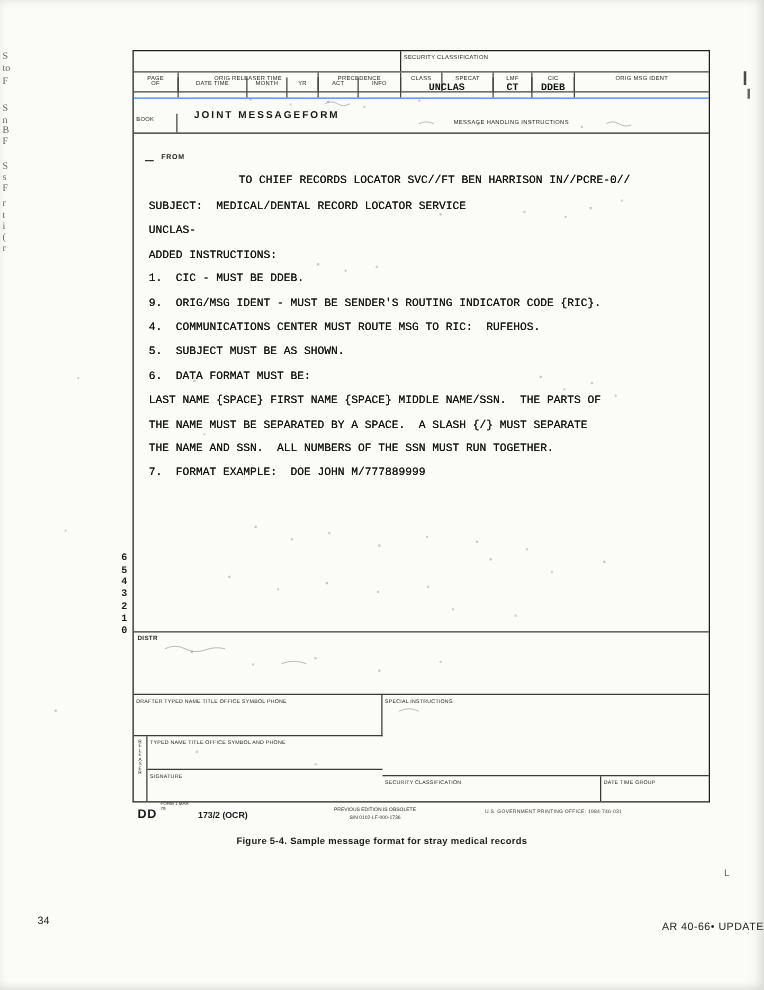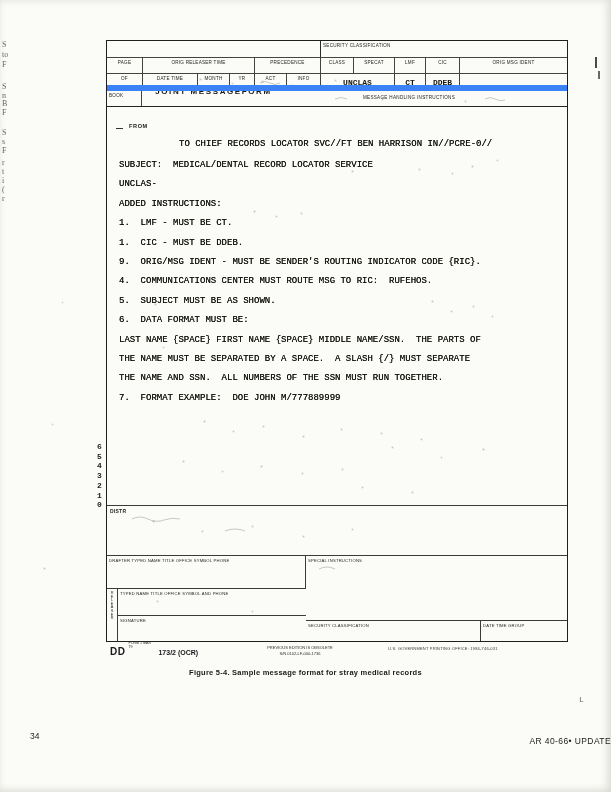--- a/index.html
+++ b/index.html
@@ -46,30 +46,30 @@
   .cell{position:absolute;top:0;bottom:0;box-sizing:border-box;border-left:1px solid #44443f;}
   .cell.first{border-left:none;}
   .lbl{font-size:4.6px;letter-spacing:.25px;color:#262622;display:block;}
   .lbl.ctr{text-align:center;padding-top:2px;}
   .lbl.tl{padding:1.5px 0 0 2px;text-align:left;}
   .r1{top:0;height:17px;border-bottom:1px solid #44443f;}
   .r1-title{position:absolute;left:0;top:2px;width:213px;height:100%;display:flex;align-items:center;justify-content:center;margin-top:40px;}
   .form-title{font-size:8px;font-weight:bold;letter-spacing:1.6px;color:#181816;}
   .r1-sec{position:absolute;left:213px;top:0;width:247px;height:100%;border-left:1.3px solid #2a2a26;}
   .r2{top:17px;height:16px;border-bottom:1px solid #44443f;}
-  .r3{top:33px;height:17px;border-bottom:6px solid #3b82f6;}
+  .r3{top:21px;height:17px;border-bottom:1px solid #3b82f6;}
   .r4{top:50px;height:16px;border-bottom:1.5px solid #242422;}
   .typedval{font-family:"Liberation Mono","DejaVu Sans Mono",monospace;font-size:8px;font-weight:bold;color:#15150f;display:block;padding-top:4px;text-align:center;}
   .handling-lbl{position:absolute;left:232px;top:4px;width:140px;text-align:center;font-size:4.6px;letter-spacing:.3px;color:#262622;}
   
   .bodyarea{position:absolute;left:0;top:66px;width:460px;height:399px;border-bottom:1px solid #3a3a36;box-sizing:border-box;}
   .from-dash{position:absolute;left:9px;top:21px;width:7px;height:1.2px;background:#33332f;}
   .from-lbl{position:absolute;left:22px;top:16px;font-size:5.6px;font-weight:bold;letter-spacing:.6px;color:#22221e;}
   .typed{font-family:"Liberation Mono","DejaVu Sans Mono",monospace;font-size:9px;color:#14140f;white-space:pre;text-shadow:0 0 .35px #2a2a24;}
-  .toline{position:absolute;left:72px;top:30px;line-height:14px;font-family:Liberation Mono, monospace;}
+  .toline{position:absolute;left:84px;top:30px;line-height:14px;font-family:Liberation Mono, monospace;}
   .lines{position:absolute;left:12px;top:49px;}
   .ln{height:19.4px;line-height:19.4px;}
   
   .distr{position:absolute;left:0;top:465px;width:460px;height:50px;border-bottom:1px solid #3a3a36;box-sizing:border-box;}
   .distr .lbl{font-size:5px;font-weight:bold;padding:2px 0 0 3px;}
   .drafter{position:absolute;left:0;top:515px;width:199px;height:33px;border-bottom:1px solid #3a3a36;border-right:1px solid #3a3a36;box-sizing:border-box;}
   .special{position:absolute;left:199px;top:515px;width:261px;height:65px;border-bottom:1px solid #3a3a36;box-sizing:border-box;}
   .rel-strip{position:absolute;left:0;top:548px;width:11px;height:52px;border-right:1px solid #3a3a36;box-sizing:border-box;overflow:hidden;}
   .rel-strip span{writing-mode:vertical-lr;text-orientation:upright;font-size:3.8px;letter-spacing:-.4px;color:#262622;display:block;margin:2px auto 0 auto;}
   .typedname{position:absolute;left:11px;top:548px;width:188px;height:27px;border-bottom:1px solid #3a3a36;box-sizing:border-box;}
@@ -207,21 +207,20 @@
     </div>
 
     <div class="bodyarea">
       <span class="from-dash"></span>
       <span class="from-lbl">FROM</span>
       <div class="typed toline">TO CHIEF RECORDS LOCATOR SVC//FT BEN HARRISON IN//PCRE-0//</div>
       <div class="lines">
         <div class="typed ln">SUBJECT:  MEDICAL/DENTAL RECORD LOCATOR SERVICE</div>
         <div class="typed ln">UNCLAS-</div>
         <div class="typed ln">ADDED INSTRUCTIONS:</div>
-        <div class="typed ln">1.  LMF - MUST BE CT.</div>
         <div class="typed ln">1.  CIC - MUST BE DDEB.</div>
         <div class="typed ln">9.  ORIG/MSG IDENT - MUST BE SENDER'S ROUTING INDICATOR CODE {RIC}.</div>
         <div class="typed ln">4.  COMMUNICATIONS CENTER MUST ROUTE MSG TO RIC:  RUFEHOS.</div>
         <div class="typed ln">5.  SUBJECT MUST BE AS SHOWN.</div>
         <div class="typed ln">6.  DATA FORMAT MUST BE:</div>
         <div class="typed ln">LAST NAME {SPACE} FIRST NAME {SPACE} MIDDLE NAME/SSN.  THE PARTS OF</div>
         <div class="typed ln">THE NAME MUST BE SEPARATED BY A SPACE.  A SLASH {/} MUST SEPARATE</div>
         <div class="typed ln">THE NAME AND SSN.  ALL NUMBERS OF THE SSN MUST RUN TOGETHER.</div>
         <div class="typed ln">7.  FORMAT EXAMPLE:  DOE JOHN M/777889999</div>
       </div>

